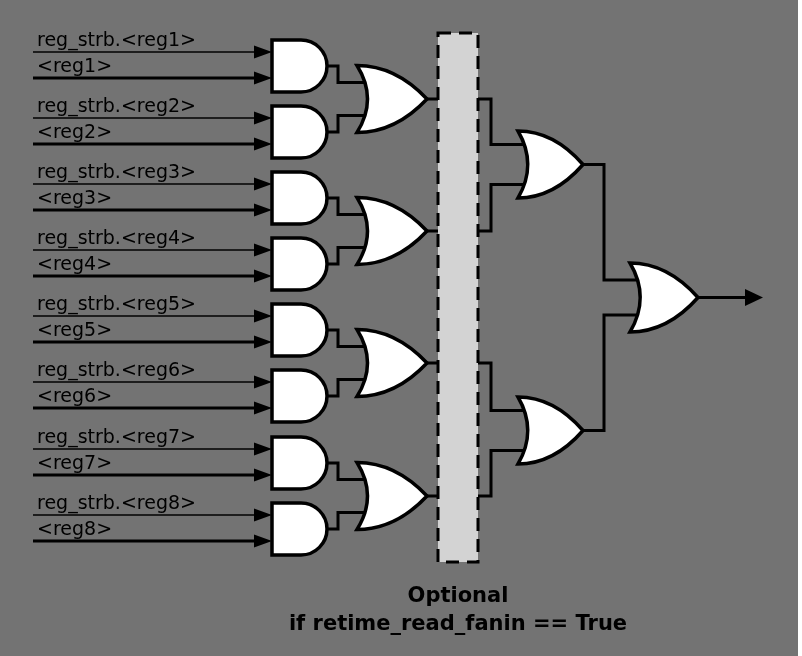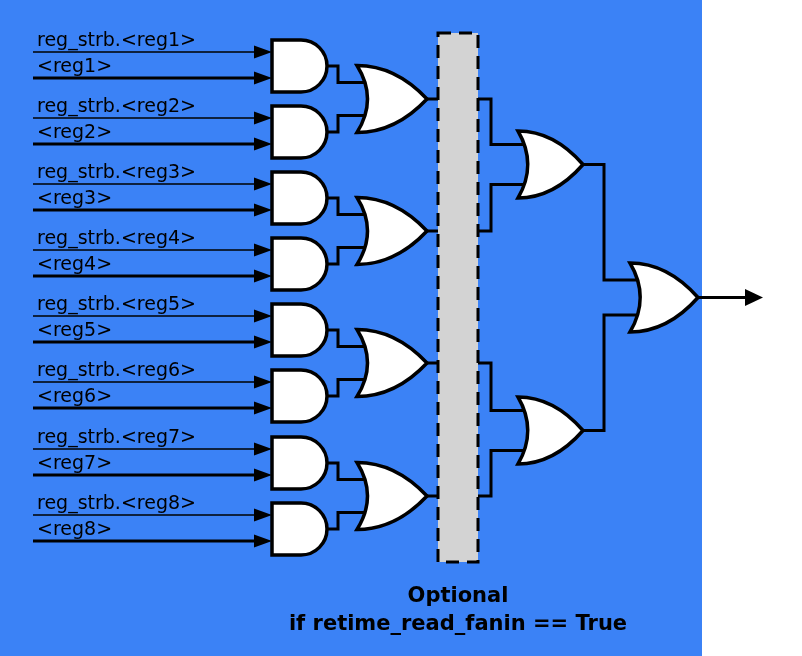--- a/index.html
+++ b/index.html
@@ -1,20 +1,20 @@
 <!DOCTYPE html>
 <html><head>
 <meta charset="utf-8">
 <style>
   html, body { margin: 0; padding: 0; background: #ffffff; }
   .diagram-wrap {
     position: relative;
-    width: 702px;
+    width: 798px;
     height: 656px;
-    background: #3b82f6;
+    background: #737373;
     font-family: "DejaVu Sans", sans-serif;
   }
   svg { display: block; }
   text { fill: #000000; font-family: "DejaVu Sans", sans-serif; }
   .lbl { font-size: 19px; }
   .cap { font-size: 21px; font-weight: bold; text-anchor: middle; }
   .w-thin { stroke: #000; stroke-width: 1.6; fill: none; }
   .w-thick { stroke: #000; stroke-width: 3; fill: none; }
   .route { stroke: #000; stroke-width: 3; fill: none; }
   .gate { fill: #ffffff; stroke: #000; stroke-width: 3.5; }

